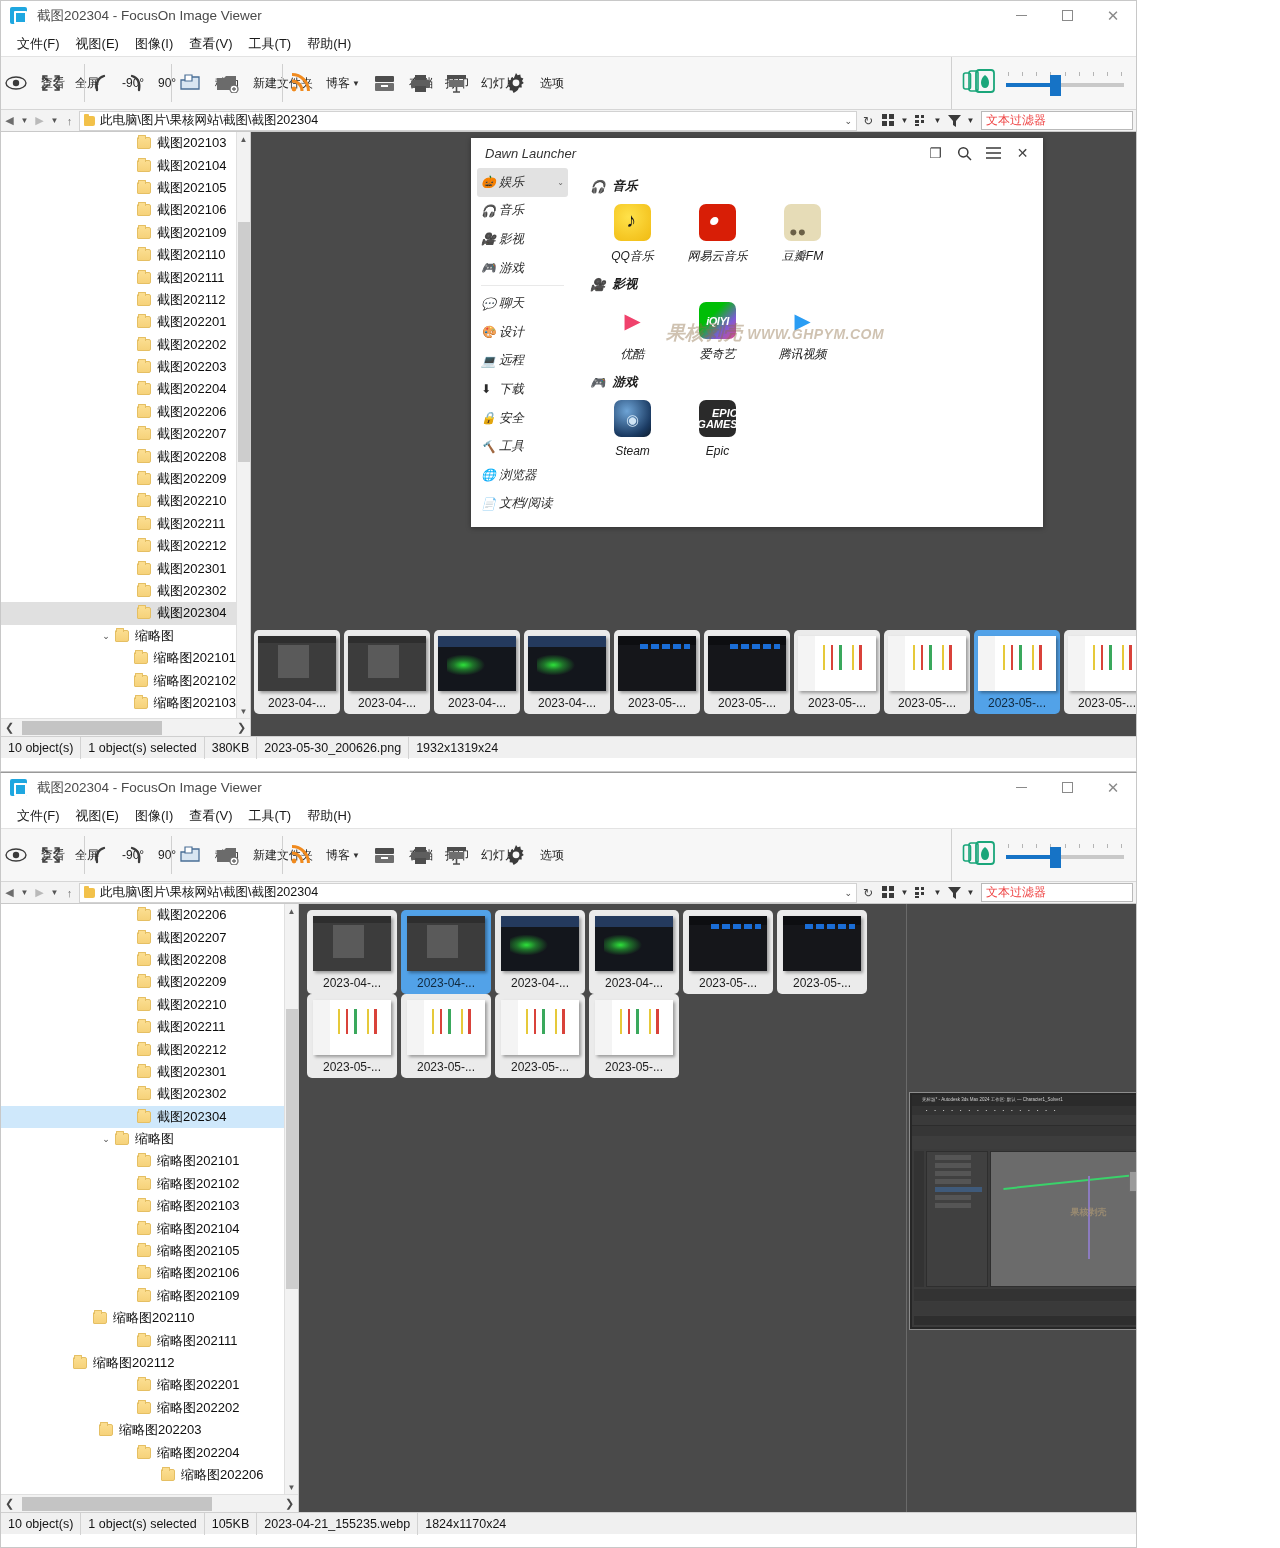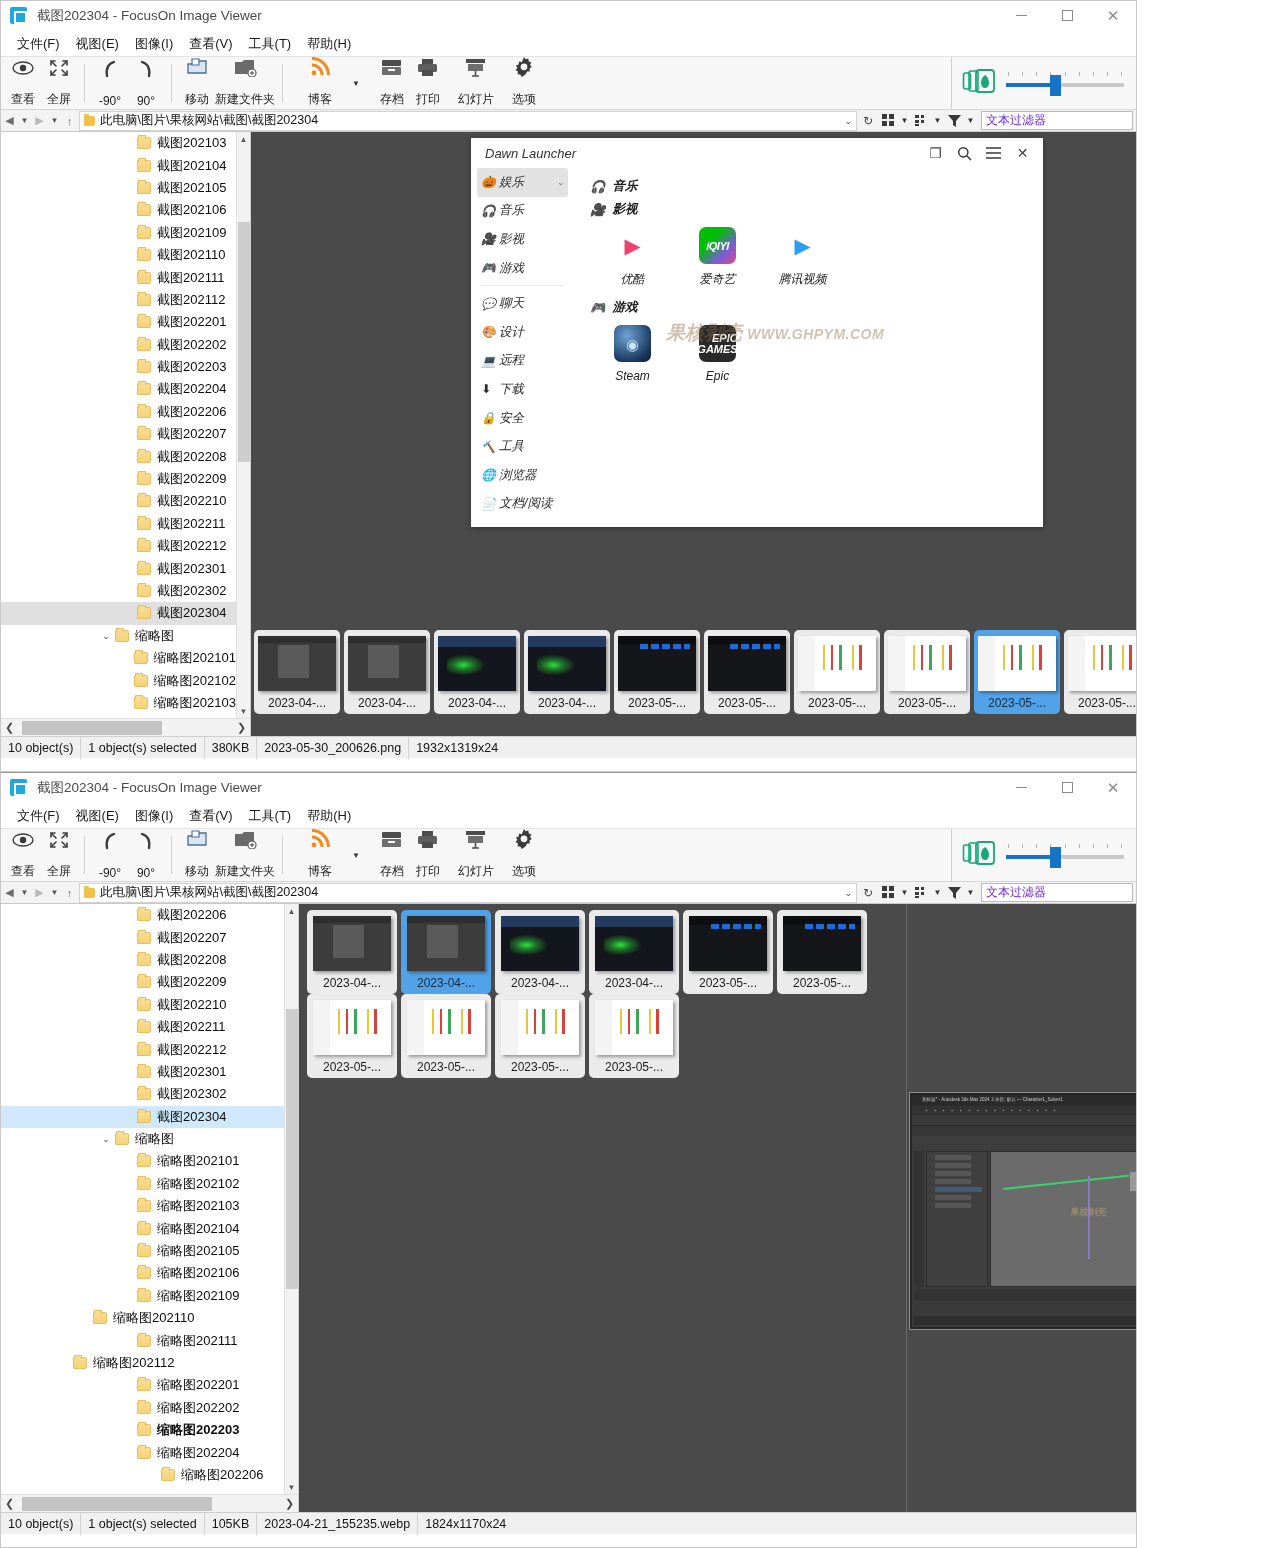--- a/index.html
+++ b/index.html
@@ -97,23 +97,22 @@
   }
   .tb-sep {
     width: 1px;
     background: #d0d0d0;
     margin: 7px 3px;
   }
   .tb-btn {
     width: 36px;
     height: 49px;
     display: flex;
-    flex-direction: column;
     align-items: center;
-    justify-content: flex-end;
+    justify-content: space-between;
     gap: 14px;
     cursor: default;
   }
   .tb-btn.wide { width: 60px; }
   .tb-ico {
     height: 23px;
     display: flex; align-items: center; justify-content: center;
   }
   .tb-lab {
     font-size: 12px;
@@ -210,21 +209,21 @@
   }
   .ab-caret { width: 13px; display:flex; align-items:center; justify-content:center; font-size:8px; color:#333;}
   .filter-box {
     width: 152px; height: 19px;
     background: #ffffff;
     border: 1px solid #b9b9b9;
     margin: 0 3px 0 4px;
     display: flex; align-items: center;
     padding: 0 4px;
   }
-  .filter-box span { font-size: 12px; color: #6d28d9; white-space: nowrap; }
+  .filter-box span { font-size: 12px; color: #ef4444; white-space: nowrap; }
 
   
   .body-split { display: flex; }
 
   .tree-pane {
     background: #ffffff;
     border-right: 1px solid #cfcfcf;
     position: relative;
     overflow: hidden;
     flex: 0 0 auto;
@@ -939,20 +938,34 @@
               <div class="dawn-cat">
                 <span class="ic">📄</span>
                 <span>文档/阅读</span>
               </div>
             </div>
           <div class="dawn-main" id="dawn-groups">
               <div class="dawn-group-h">
                 <span>🎧</span>
                 <span>音乐</span>
               </div>
+              <div class="dawn-items">
+                <div class="dawn-item">
+                  <div class="glyph ic-qq"></div>
+                  <div class="nm">QQ音乐</div>
+                </div>
+                <div class="dawn-item">
+                  <div class="glyph ic-163"></div>
+                  <div class="nm">网易云音乐</div>
+                </div>
+                <div class="dawn-item">
+                  <div class="glyph ic-douban"></div>
+                  <div class="nm">豆瓣FM</div>
+                </div>
+              </div>
               <div class="dawn-group-h">
                 <span>🎥</span>
                 <span>影视</span>
               </div>
               <div class="dawn-items">
                 <div class="dawn-item">
                   <div class="glyph ic-youku"></div>
                   <div class="nm">优酷</div>
                 </div>
                 <div class="dawn-item">
@@ -1387,21 +1400,21 @@
           <div class="tree-row" style="padding-left: 118px;">
             <span class="tw"></span>
             <span class="fold"></span>
             <span>缩略图202201</span>
           </div>
           <div class="tree-row" style="padding-left: 118px;">
             <span class="tw"></span>
             <span class="fold"></span>
             <span>缩略图202202</span>
           </div>
-          <div class="tree-row" style="padding-left: 118px; font-weight: bold;">
+          <div class="tree-row" style="padding-left: 80px;">
             <span class="tw"></span>
             <span class="fold"></span>
             <span>缩略图202203</span>
           </div>
           <div class="tree-row" style="padding-left: 118px;">
             <span class="tw"></span>
             <span class="fold"></span>
             <span>缩略图202204</span>
           </div>
           <div class="tree-row" style="padding-left: 118px; margin-left: 24px;">

